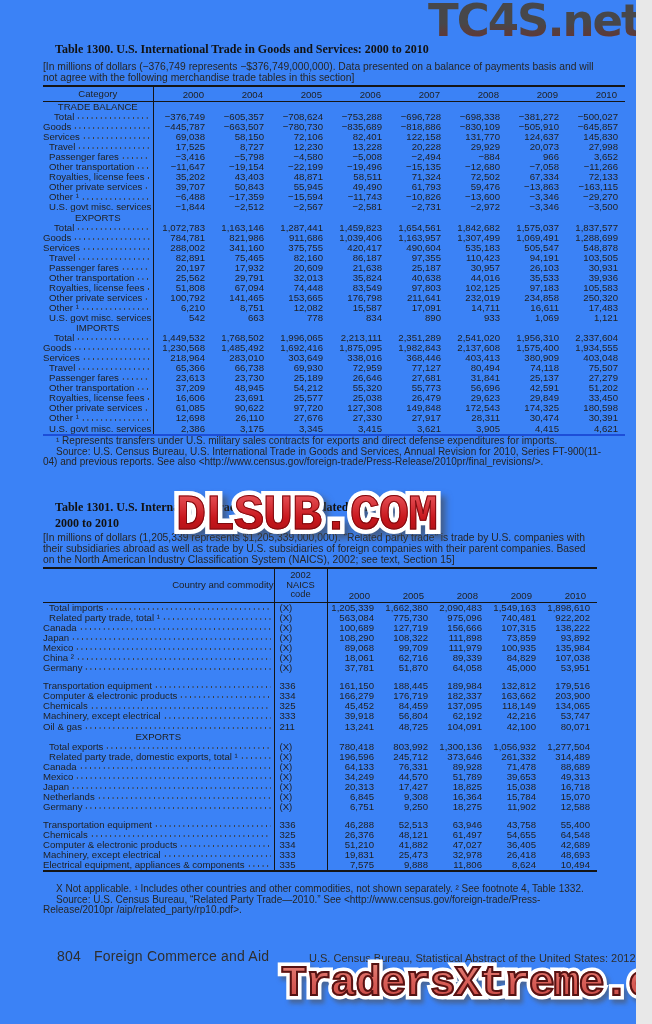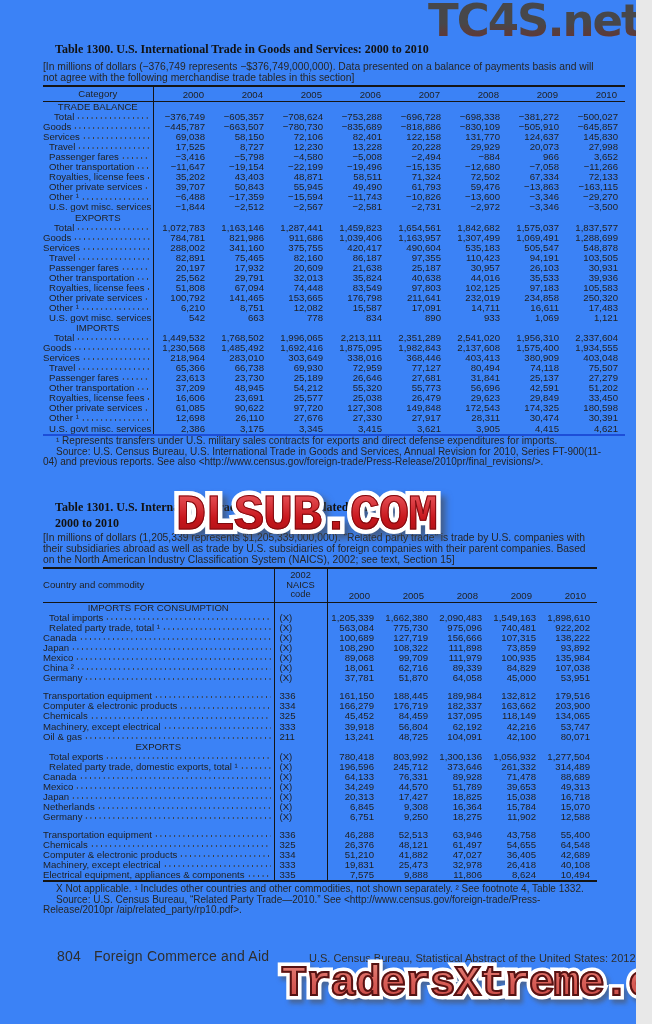--- a/index.html
+++ b/index.html
@@ -58,21 +58,21 @@
   .bold{font-weight:bold;}
   .lblwrap{display:flex;align-items:baseline;}
   .ind1 .txt{padding-left:6px;}
   .ind2 .txt{padding-left:11px;}
   .dots{flex:1;min-width:2px;align-self:stretch;margin:0 3px 0 2px;
         background-image:radial-gradient(circle,#3c3c3c 0.75px,transparent 0.95px);
         background-size:4.6px 4px;background-repeat:repeat-x;background-position:0 68%;}
   #tbl-1301 .lbl{width:231px;}
   #tbl-1301 .naics{width:53px;border-left:1px solid #151515;border-right:1px solid #151515;
         padding-left:5px;}
-  #tbl-1301 .lbl-h{text-align:left;vertical-align:middle;}
+  #tbl-1301 .lbl-h{text-align:right;vertical-align:middle;}
   #tbl-1301 .naics-h{border-left:1px solid #151515;border-right:1px solid #151515;
         text-align:center;vertical-align:middle;font-size:9.3px;line-height:9.9px;
         height:33px;}
   .gap td{height:8px;}
 
   
   .footblock{font-size:10px;line-height:10.6px;color:#262626;}
   #foot-1300{top:436px;left:43px;width:567px;}
   #foot-1301{top:884px;left:43px;width:567px;}
   .footblock p{margin:0;text-indent:13px;}
@@ -658,29 +658,20 @@
         </th>
       <th class="year-h">2000</th>
           <th class="year-h">2005</th>
           <th class="year-h">2008</th>
           <th class="year-h">2009</th>
           <th class="year-h">2010</th>
         </tr>
     </thead>
     <tbody id="t1301-body">
         <tr class="row">
-          <td class="lbl sec">IMPORTS FOR CONSUMPTION</td>
-          <td class="naics"></td>
-          <td class="num"></td>
-          <td class="num"></td>
-          <td class="num"></td>
-          <td class="num"></td>
-          <td class="num"></td>
-        </tr>
-        <tr class="row">
           <td class="lbl">
             <div class="lblwrap ind1">
               <span class="txt">Total imports</span>
               <span class="dots"></span>
             </div>
           </td>
           <td class="naics">(X)</td>
           <td class="num">1,205,339</td>
           <td class="num">1,662,380</td>
           <td class="num">2,090,483</td>
@@ -1013,21 +1004,21 @@
             <div class="lblwrap ind0">
               <span class="txt">Machinery, except electrical</span>
               <span class="dots"></span>
             </div>
           </td>
           <td class="naics">333</td>
           <td class="num">19,831</td>
           <td class="num">25,473</td>
           <td class="num">32,978</td>
           <td class="num">26,418</td>
-          <td class="num">40,108</td>
+          <td class="num">48,693</td>
         </tr>
         <tr class="row">
           <td class="lbl">
             <div class="lblwrap ind0">
               <span class="txt">Electrical equipment, appliances &amp; components</span>
               <span class="dots"></span>
             </div>
           </td>
           <td class="naics">335</td>
           <td class="num">7,575</td>

